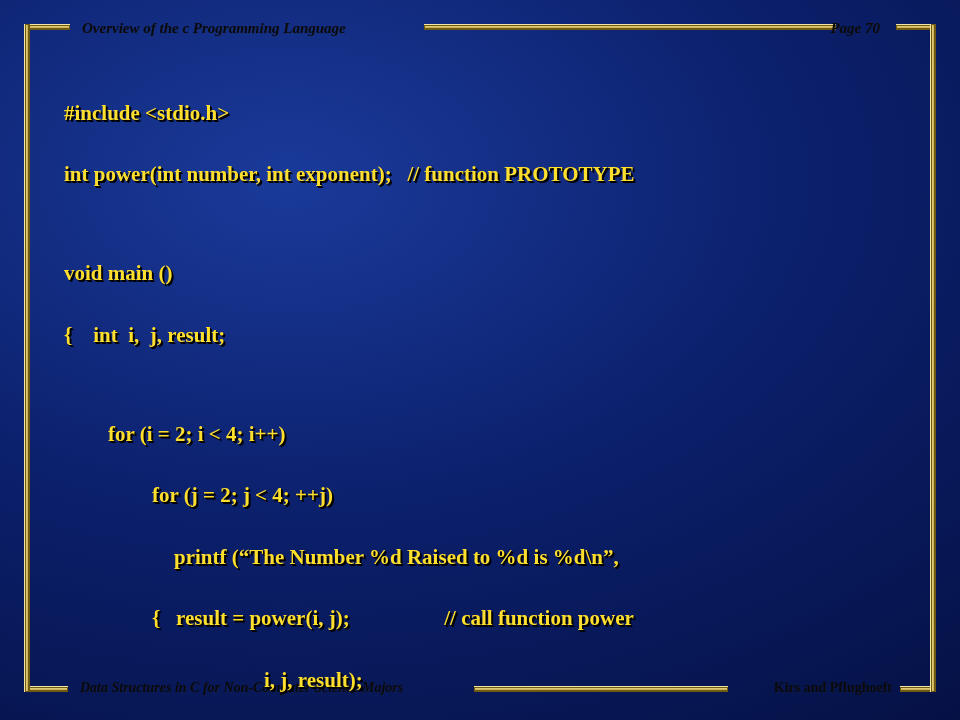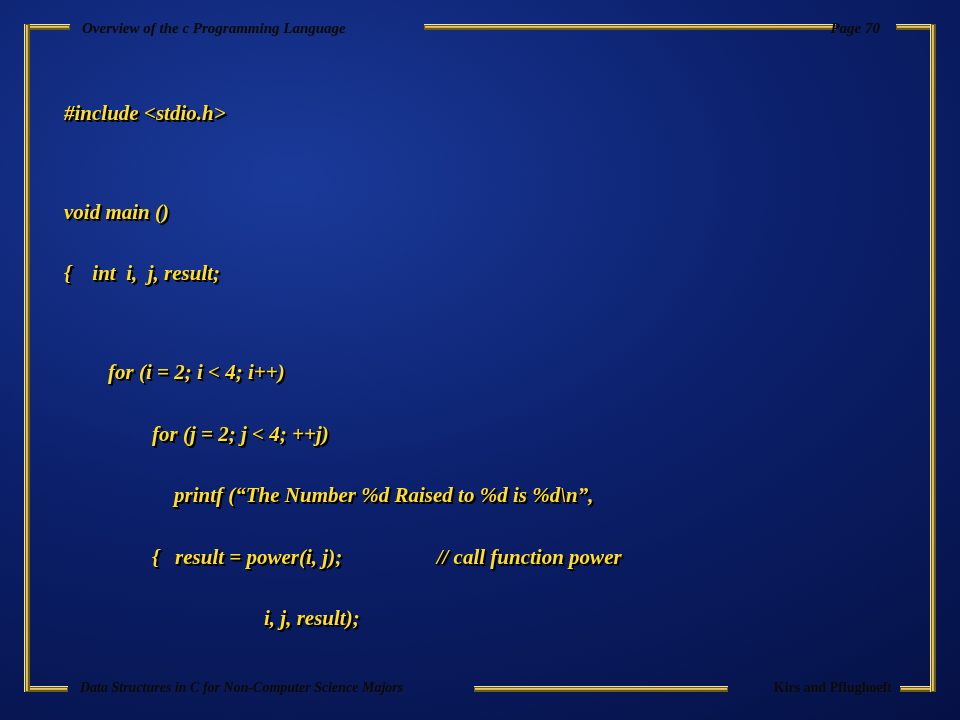--- a/index.html
+++ b/index.html
@@ -64,21 +64,21 @@
     right: 60px;
     color: #ffdf2e;
     font-family: Georgia, 'Times New Roman', serif;
     font-weight: bold;
     font-size: 21px;
     line-height: 1.32;
     text-shadow: 2px 2px 0 #000, 1px 1px 0 #000;
     white-space: pre;
   }
   .gap { display:block; height: 10px; }
-  .para { margin: 0 0 6px 0; font-style: italic; }   
+  .para { margin: 0 0 6px 0; }   
   .t15{ padding-left: 44px; }
   .t2 { padding-left: 88px; }
   .t25{ padding-left: 110px; }
   .t35{ padding-left: 200px; } 
 </style>
 </head>
 <body>
 
 <div class="frame">
   <span class="rule h top-left"></span>
@@ -91,20 +91,21 @@
   <span class="rule v side-r"></span>
 </div>
 
 <div class="frame-label lbl-title">Overview of the c Programming Language</div>
 <div class="frame-label lbl-page">Page 70</div>
 <div class="frame-label lbl-course">Data Structures in C for Non-Computer Science Majors</div>
 <div class="frame-label lbl-authors">Kirs and Pflughoeft</div>
 
 <div class="code">
 <div class="para">#include &lt;stdio.h&gt;</div>
+<div class="para">int power(int number, int exponent);   // function PROTOTYPE</div>
 <span class="gap"></span>
 <div class="para">void main ()</div>
 <div class="para">{    int  i,  j, result;</div>
 <span class="gap"></span>
 <div class="para t15">for (i = 2; i &lt; 4; i++)</div>
 <div class="para t2">for (j = 2; j &lt; 4; ++j)</div>
 <div class="para t25">printf (“The Number %d Raised to %d is %d\n”,</div>
 <div class="para t2">{   result = power(i, j);                  // call function power</div>
 <div class="para t35">i, j, result);</div>
 

